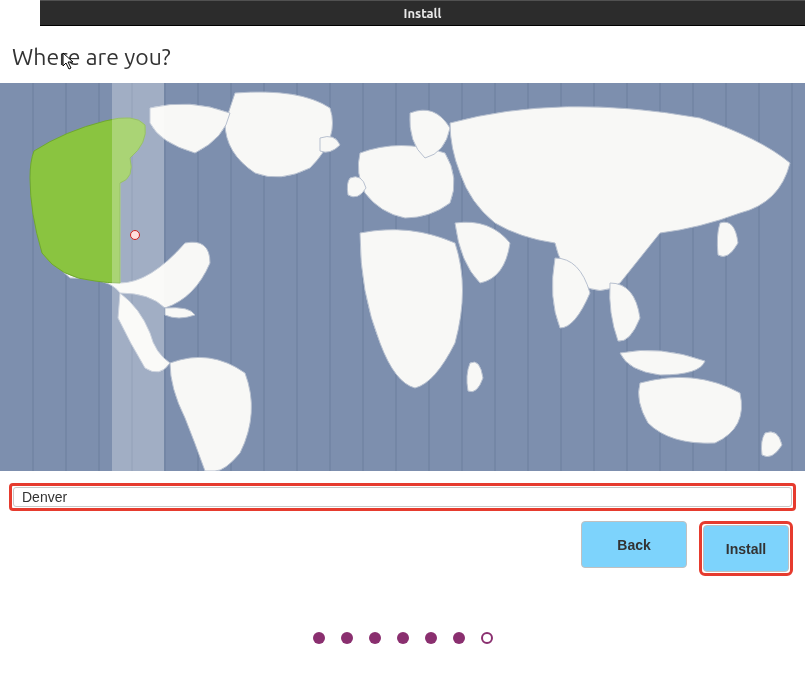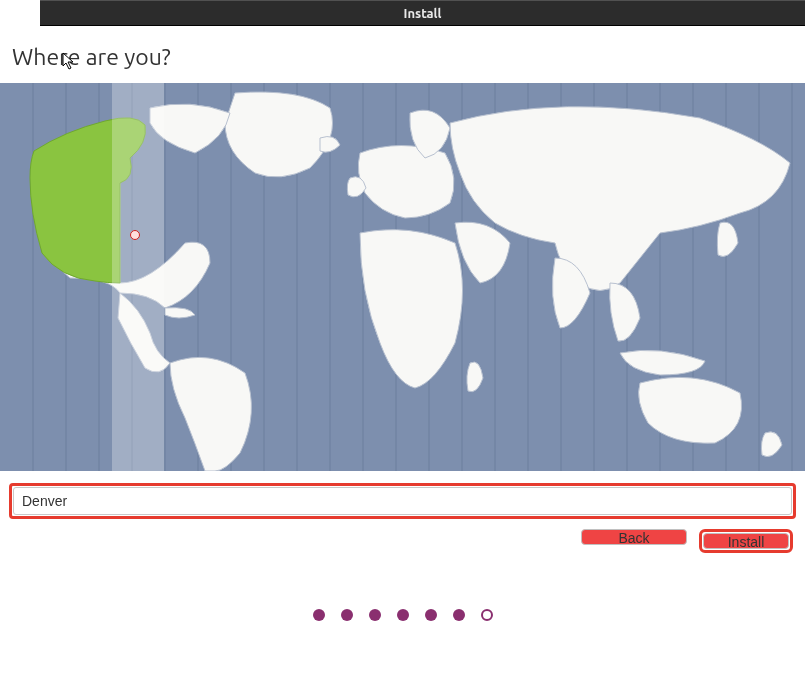--- a/index.html
+++ b/index.html
@@ -65,45 +65,46 @@
   }
 
   .location-row {
     margin: 12px 9px 0 9px;
     border: 3px solid #e63b2e;
     border-radius: 4px;
     padding: 1px;
   }
   .location-input {
     width: 100%;
-    height: 28px;
+    height: 20px;
     font-size: 14px;
     padding: 2px 8px;
     border: 1px solid #c9c9c9;
     border-radius: 3px;
     outline: none;
     color: #333;
     background: #fff;
   }
 
   .button-row {
     display: flex;
     justify-content: flex-end;
     gap: 12px;
     padding: 10px 12px 0 12px;
   }
   .btn {
-    height: 16px;
+    height: 47px;
     min-width: 106px;
     font-size: 14px;
     color: #333;
-    background: #ef4444;
+    background: #7dd3fc;
     border: 1px solid #c0c0c0;
     border-radius: 4px;
     cursor: pointer;
+    font-weight: bold;
   }
   .continue-wrap {
     border: 3px solid #e63b2e;
     border-radius: 6px;
     padding: 1px;
     display: inline-flex;
   }
   .continue-wrap .btn { min-width: 86px; }
 
   .dots {

